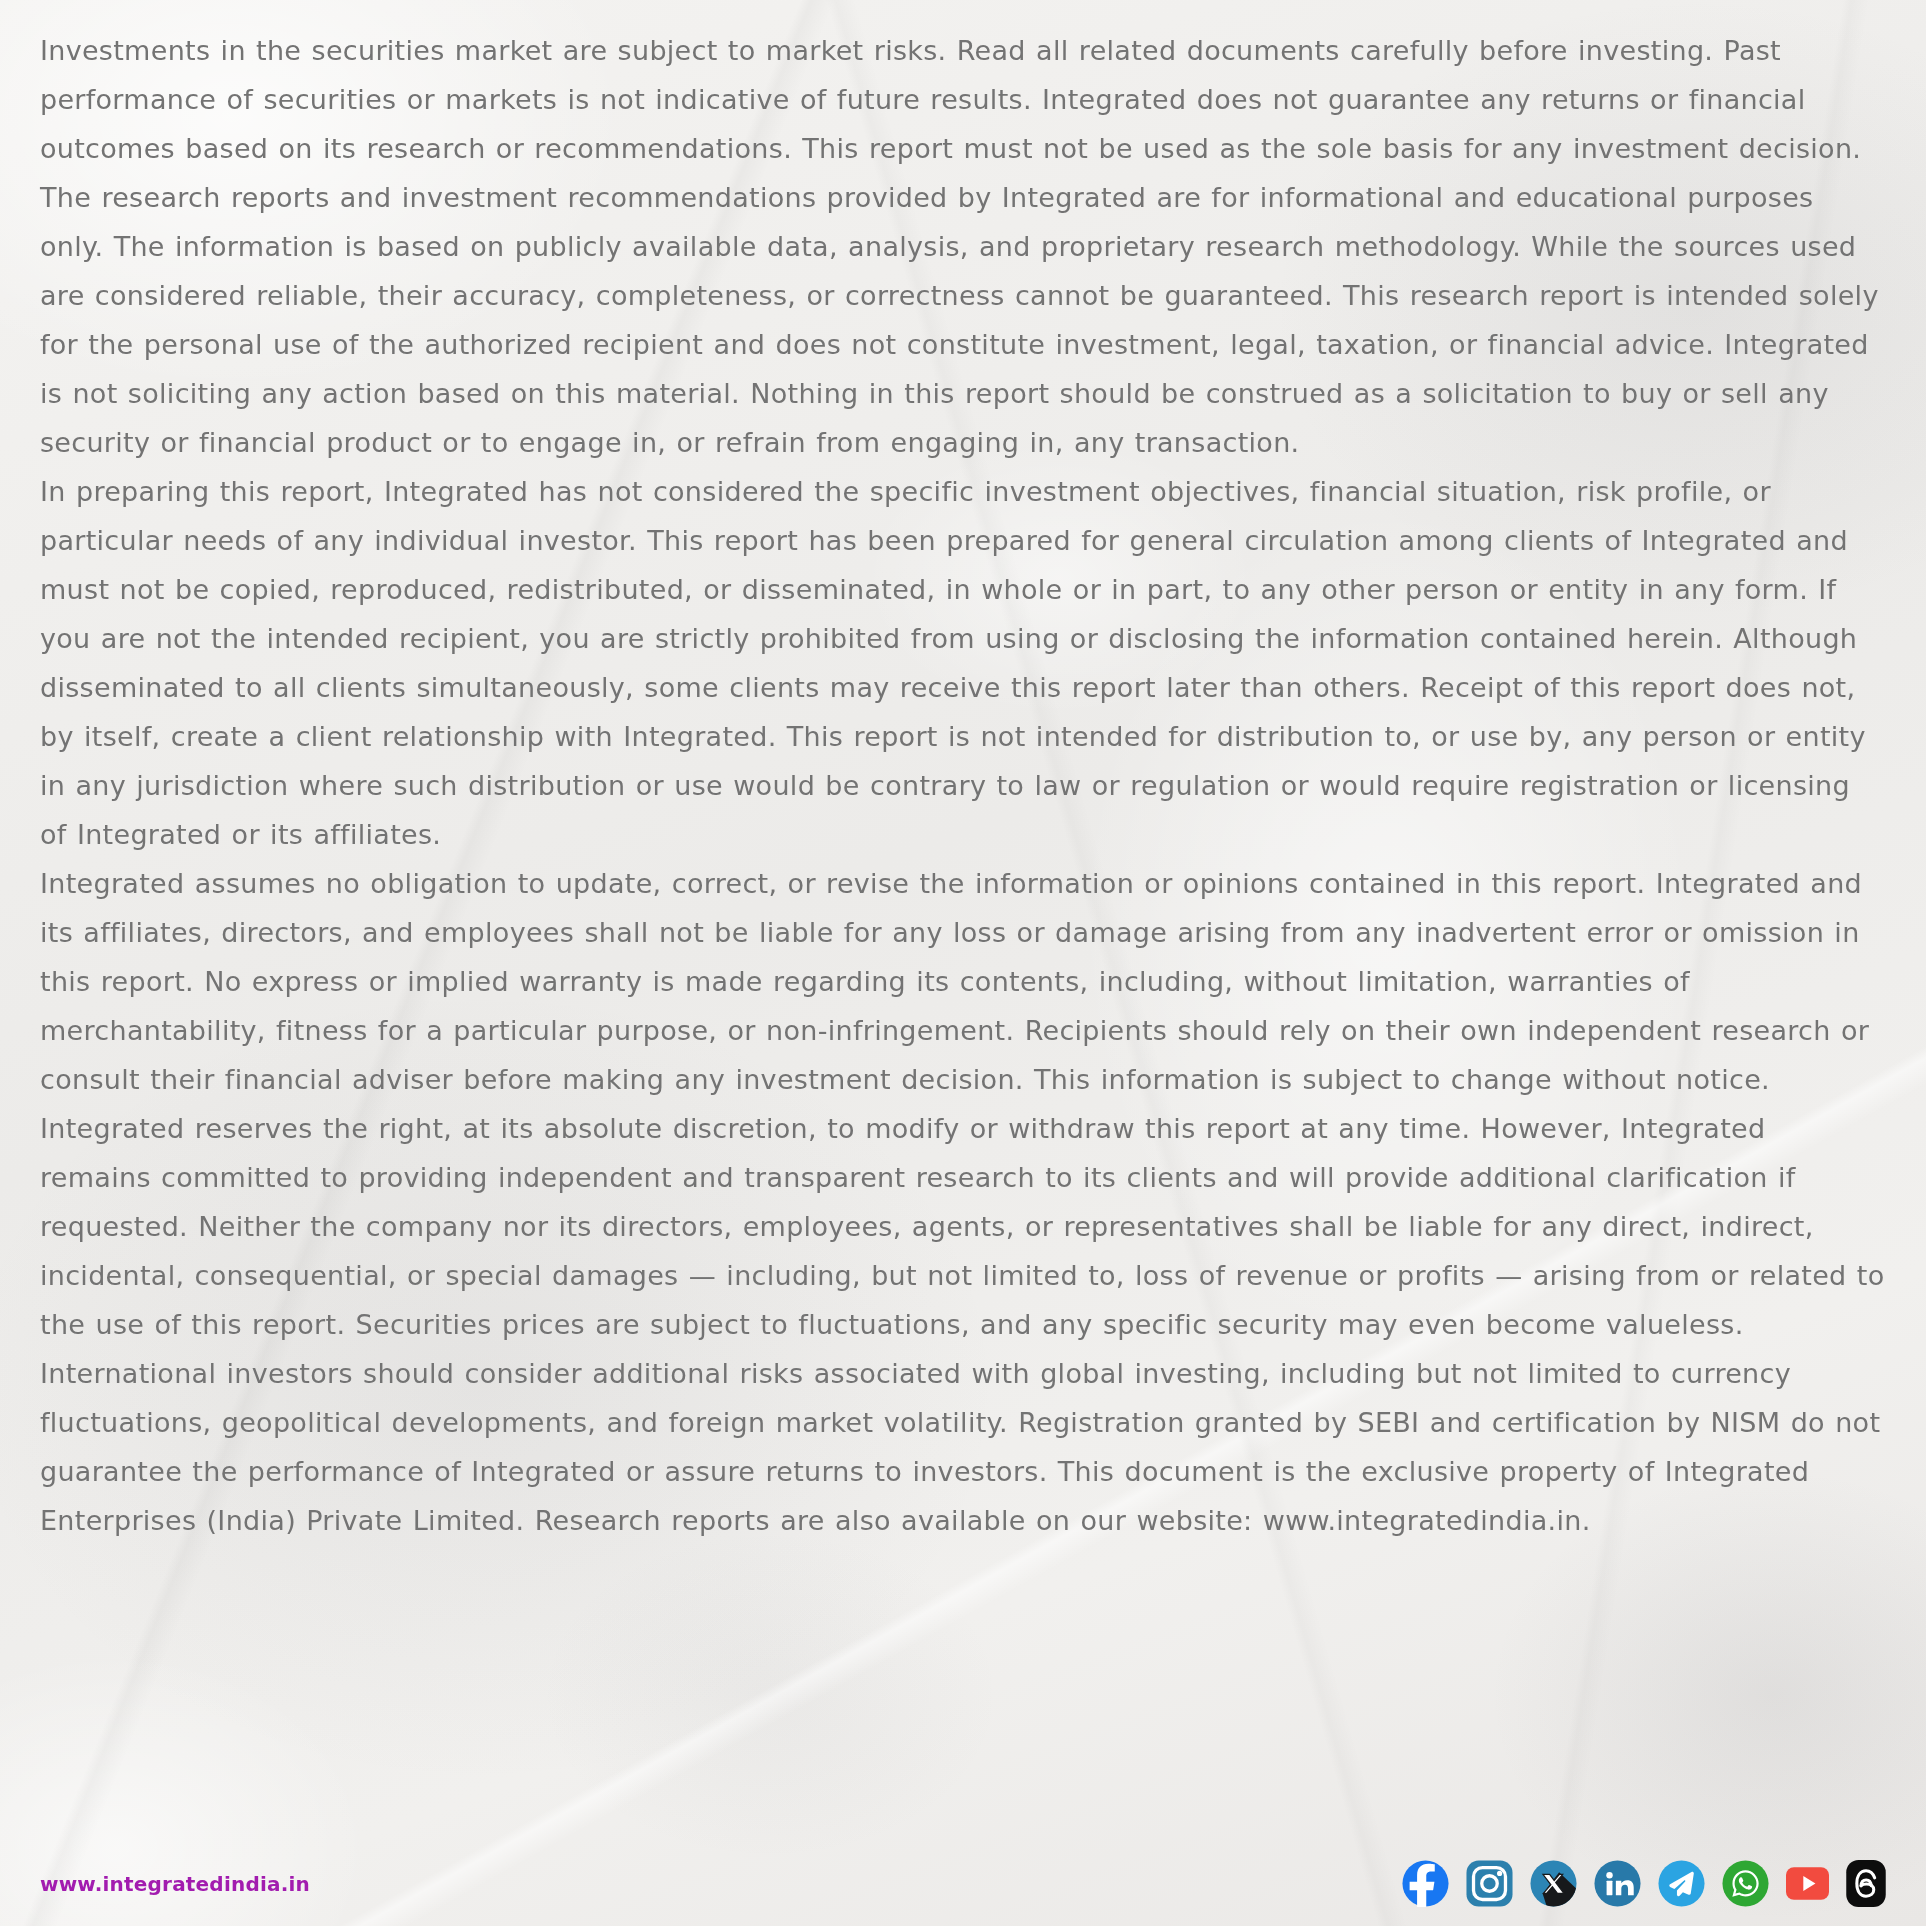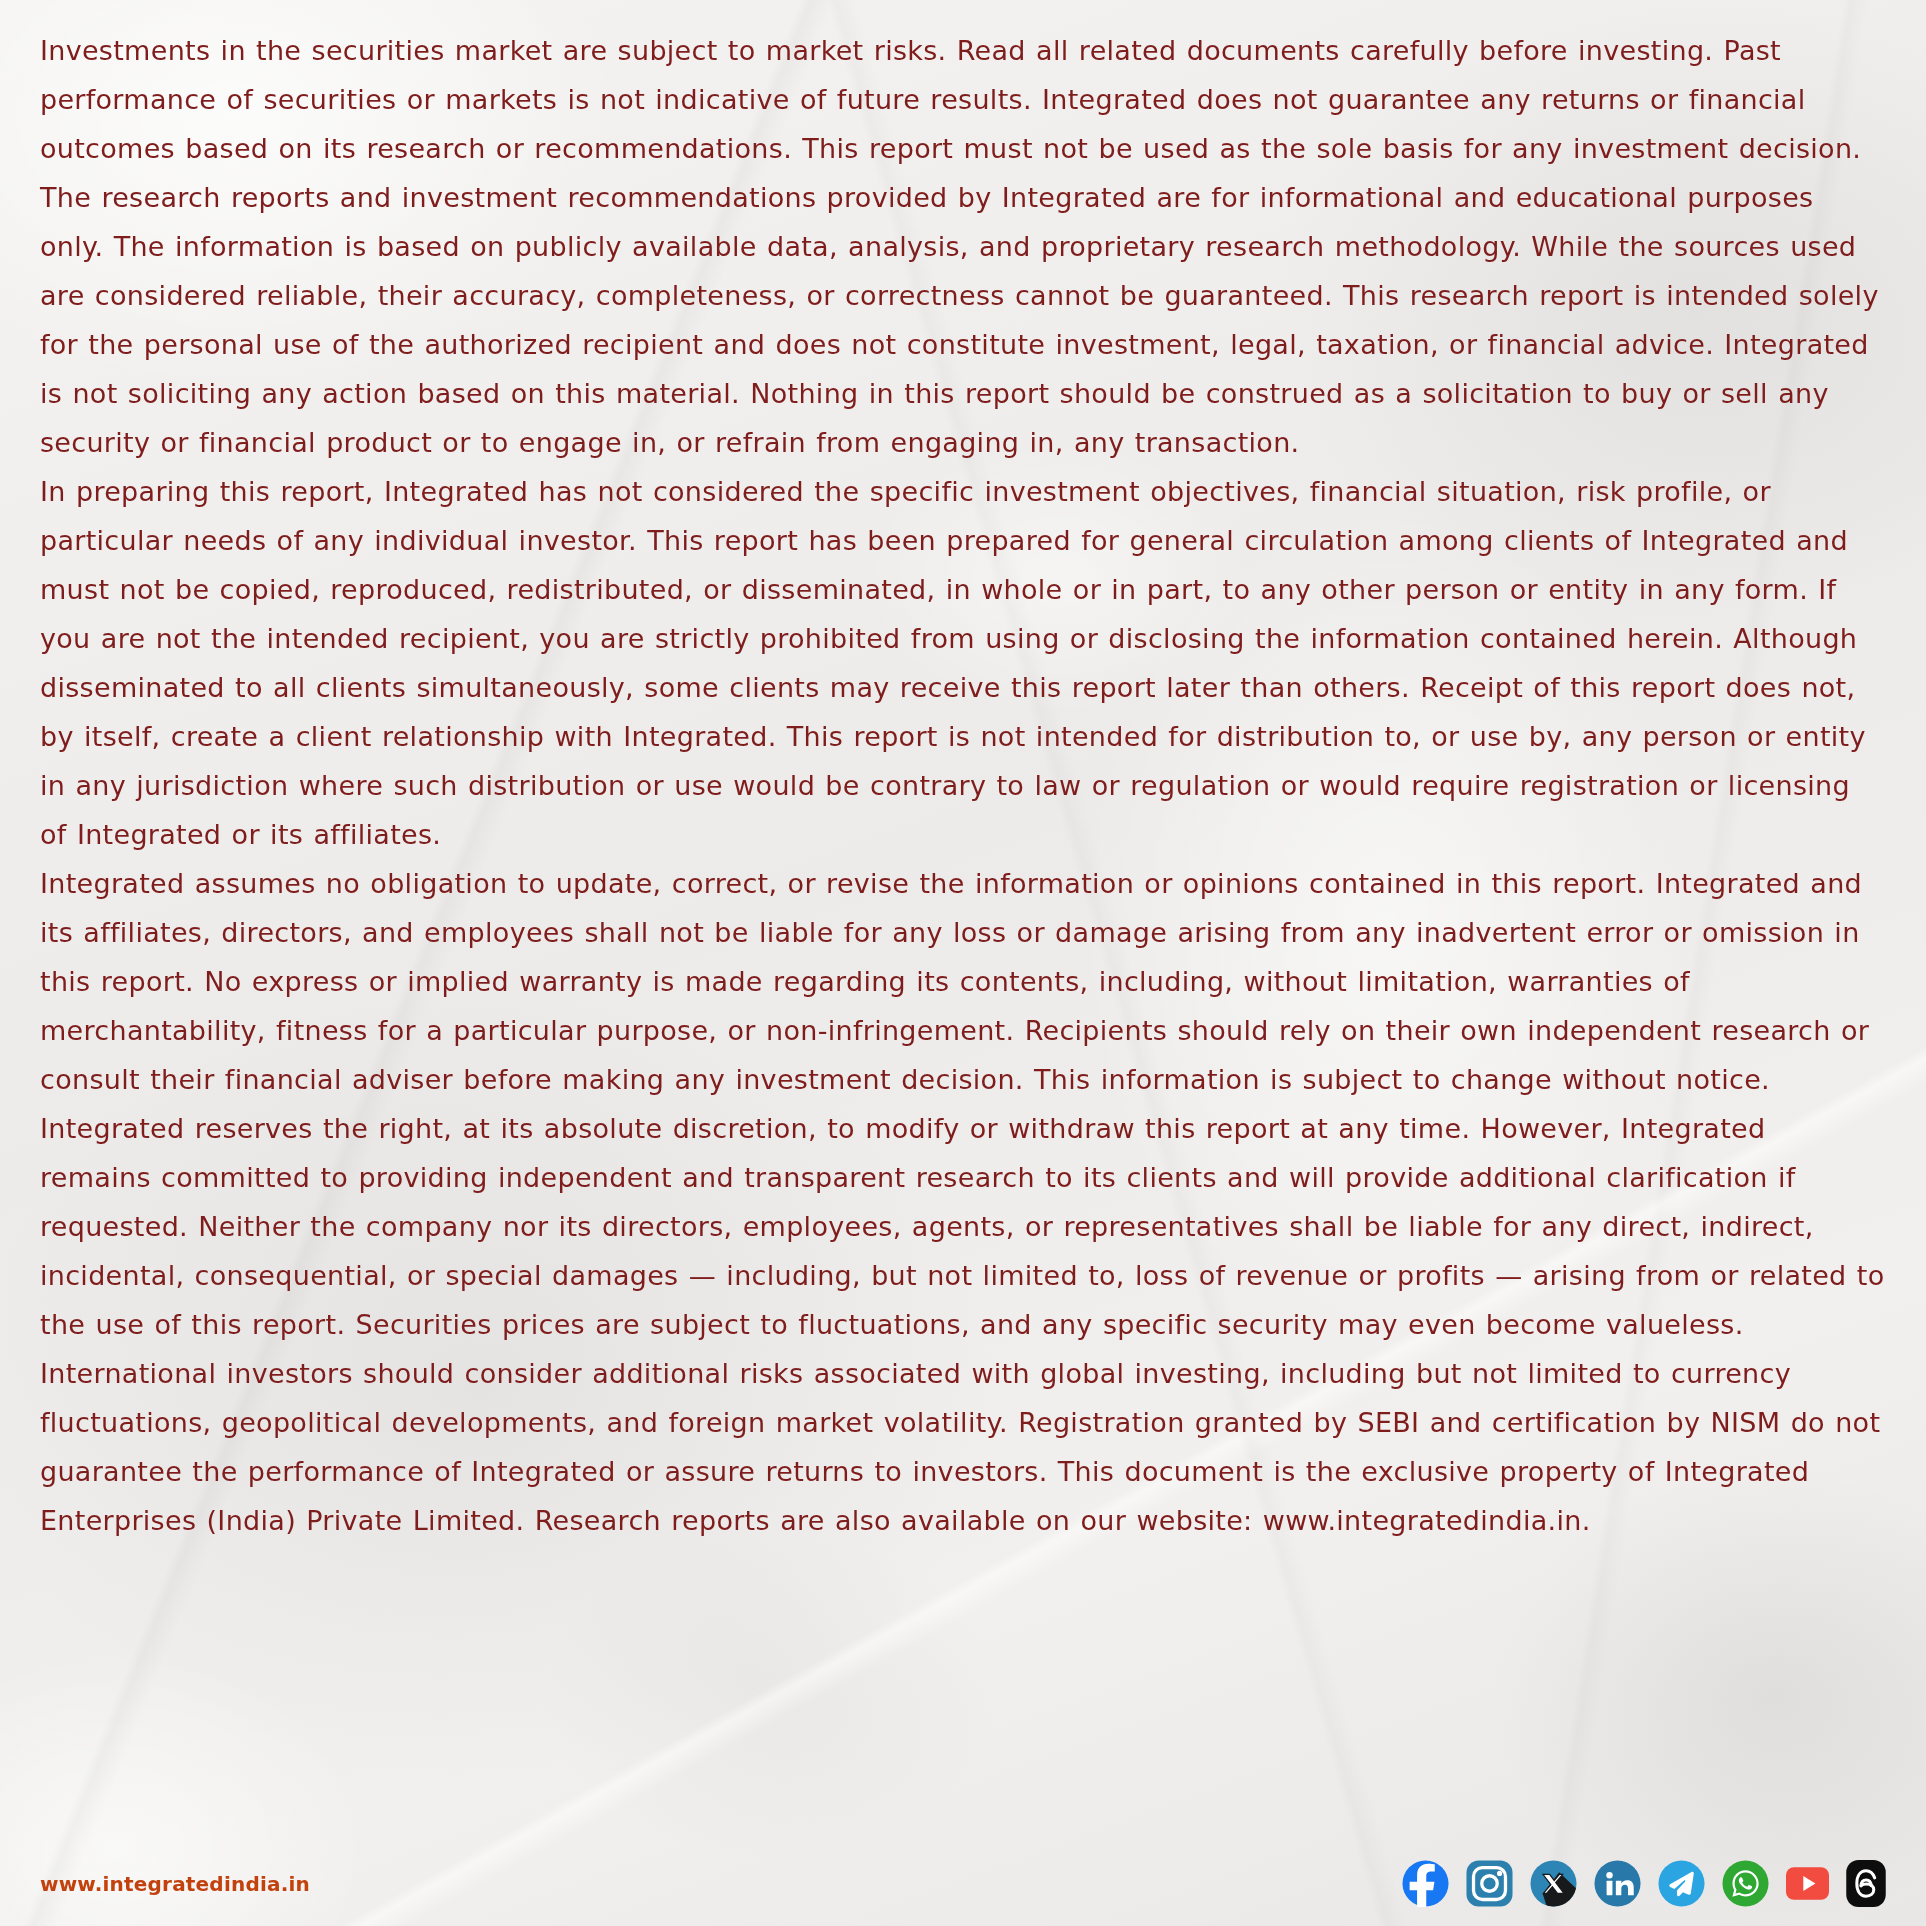--- a/index.html
+++ b/index.html
@@ -27,28 +27,28 @@
       linear-gradient(99deg, transparent 82.6%, rgba(0,0,0,0.022) 83%, transparent 83.8%),
       radial-gradient(282px 198px at 55% 30%, rgba(255,255,255,0.45), transparent 70%),
       radial-gradient(329px 235px at 40% 88%, rgba(115,115,120,0.06), transparent 70%);
   }
   .content{position:absolute;left:40px;right:40px;top:26px;}
   .title{
     font-size:39px;font-weight:800;letter-spacing:0.2px;margin:0 0 14px 0;color:#121212;
   }
   .para{
     font-size:27px;line-height:49px;letter-spacing:0.3px;word-spacing:1.4px;
-    margin:0;color:#7f1d1d;text-align:left;
+    margin:0;color:#737373;text-align:left;
   }
   footer{
     position:absolute;left:40px;right:40px;bottom:19px;
     display:flex;justify-content:space-between;align-items:center;
   }
   .site{
-    font-size:20px;font-weight:bold;color:#c2410c;letter-spacing:0.2px;
+    font-size:20px;font-weight:bold;color:#a21caf;letter-spacing:0.2px;
     text-decoration:none;cursor:pointer;
   }
   .icons{display:flex;align-items:center;gap:17px;}
   .icon{display:block;line-height:0;cursor:pointer;}
   .icon svg{display:block;}
 </style>
 </head>
 <body>
 
 <main class="content">

